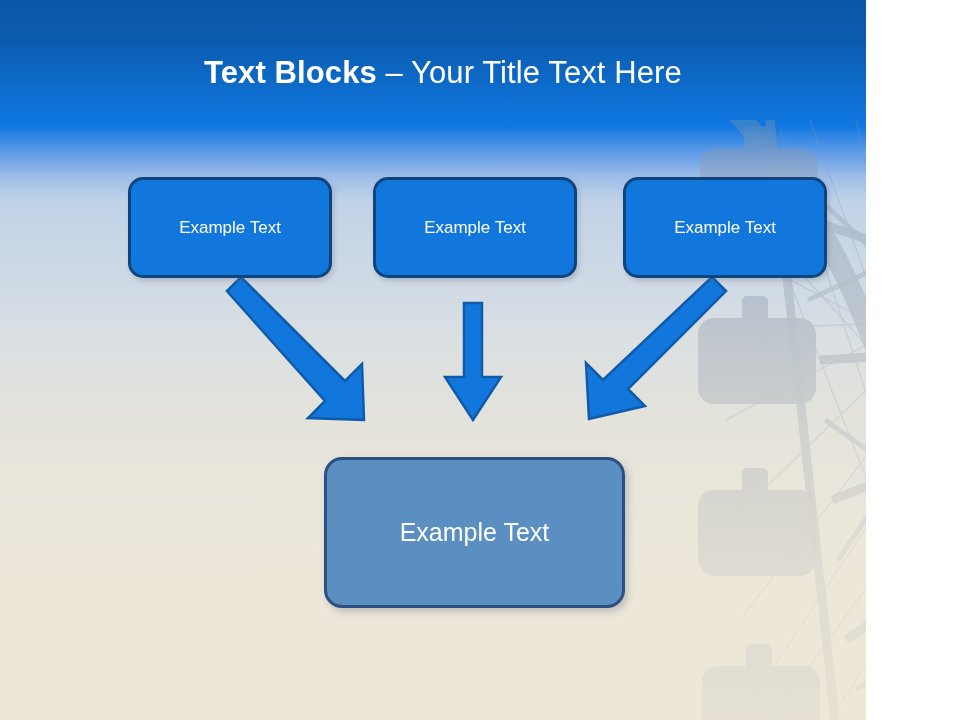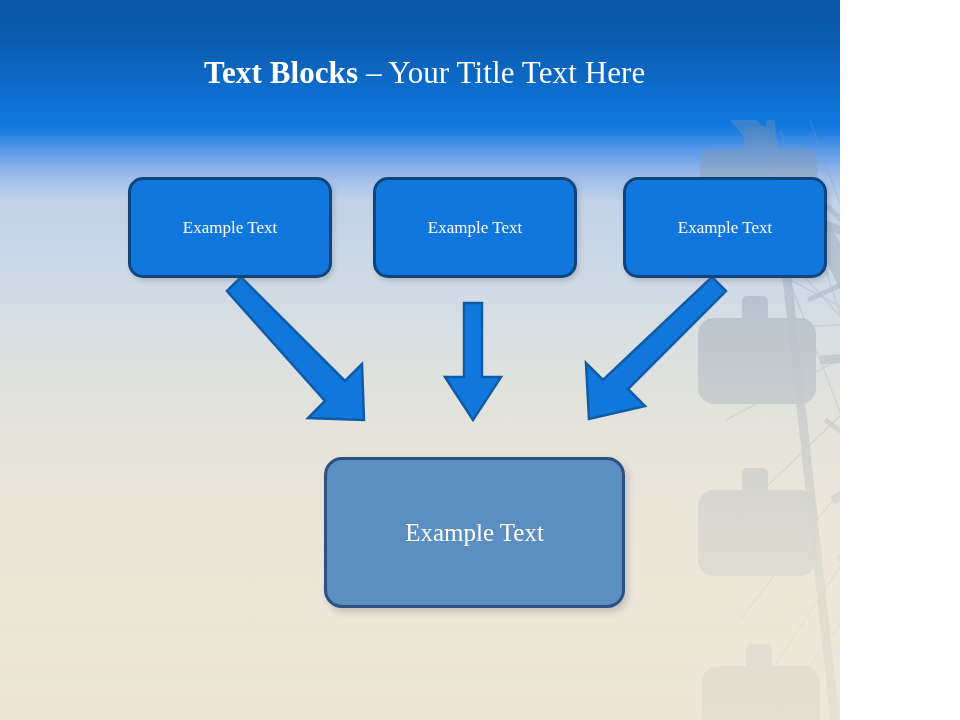--- a/index.html
+++ b/index.html
@@ -5,22 +5,23 @@
   html, body {
     margin: 0;
     padding: 0;
     background: #ffffff;
   }
   #slide {
     position: relative;
     width: 840px;
     height: 720px;
     overflow: hidden;
-    font-family: Liberation Serif, serif;
+    font-family: Liberation Sans, sans-serif;
     background: #e9e5dd;
+    padding-left: 26px;
   }
 
   
   .bg-sky {
     position: absolute;
     inset: 0;
     background: linear-gradient(to bottom,
         #0a55a6 0px,
         #0b5cb0 40px,
         #0d69c6 80px,

